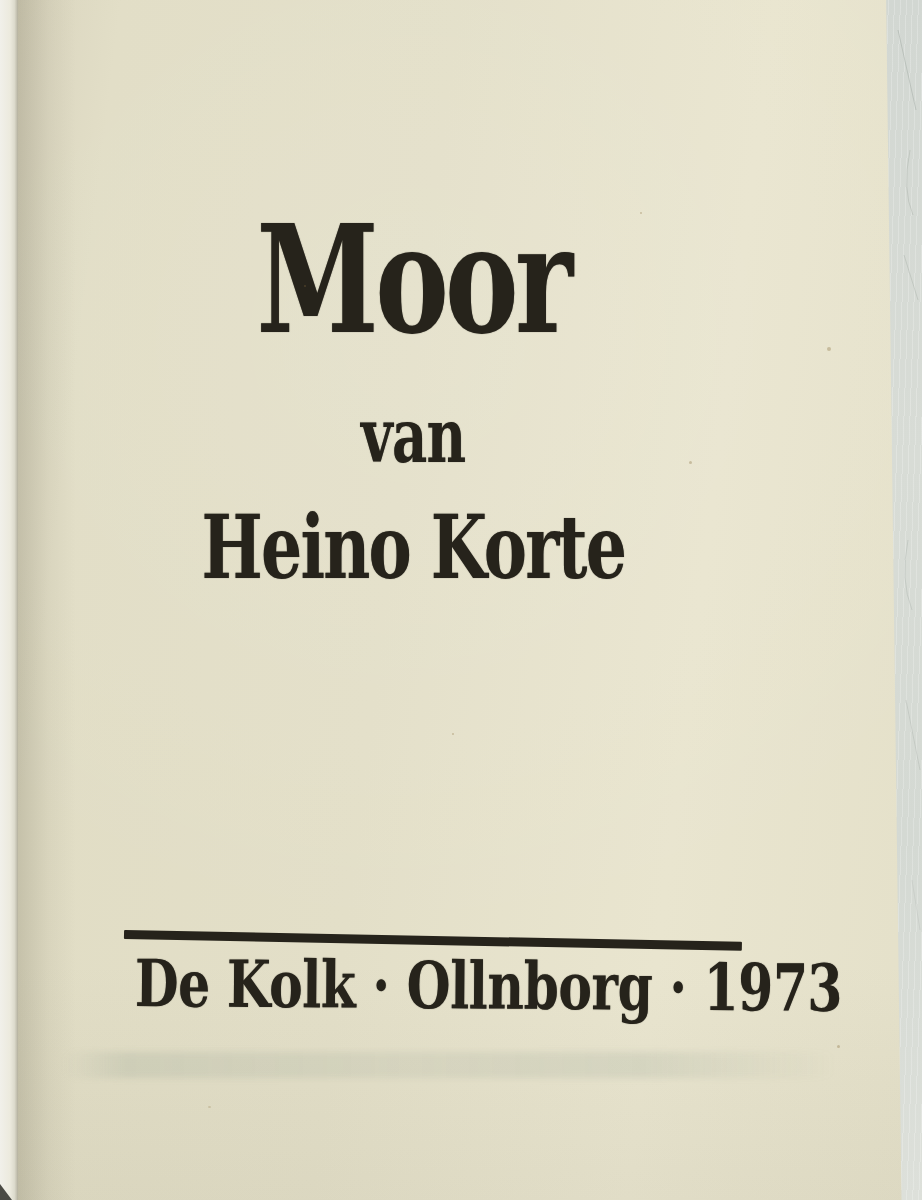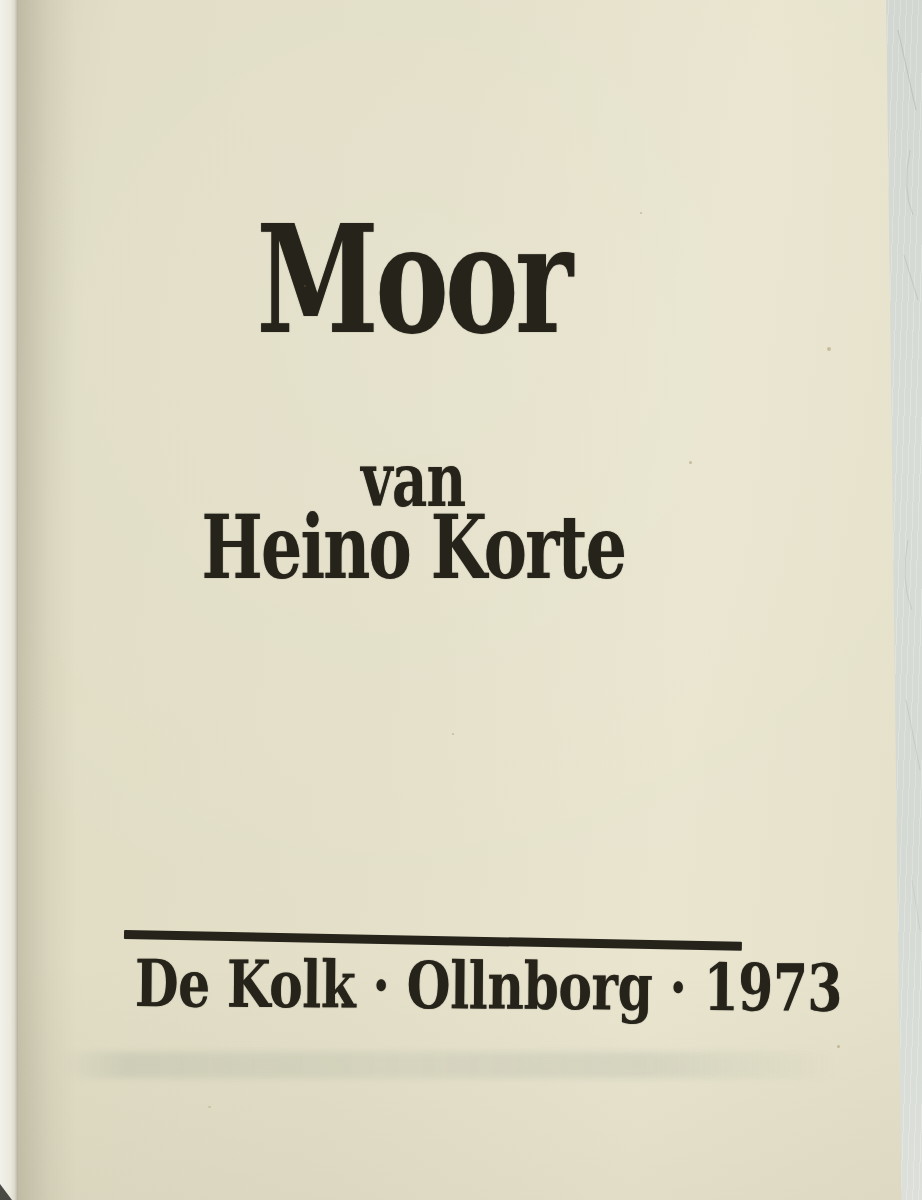--- a/index.html
+++ b/index.html
@@ -63,21 +63,21 @@
   }
   .tall {
     display: inline-block;
     transform-origin: top center;
     text-shadow: 0 0 1px rgba(30,28,20,0.55);
   }
 
   .book-title { top: 204px; font-size: 120px; font-weight: bold; letter-spacing: -4px; }
   .book-title .tall { transform: scale(0.92, 1.25); }
 
-  .byline-connector { top: 400px; font-size: 62px; font-weight: bold; letter-spacing: -1px; margin-top: 44px; }
+  .byline-connector { top: 400px; font-size: 62px; font-weight: bold; letter-spacing: -1px; }
   .byline-connector .tall { transform: scale(0.88, 1.20); }
 
   .author-name { top: 504px; font-size: 72px; font-weight: bold; letter-spacing: -2px; }
   .author-name .tall { transform: scale(0.90, 1.22); }
 
   .imprint-rule {
     position: absolute; left: 124px; top: 930px;
     width: 618px; height: 9px;
     background: var(--ink, #26231b);
     transform: rotate(1.1deg); transform-origin: left center;

